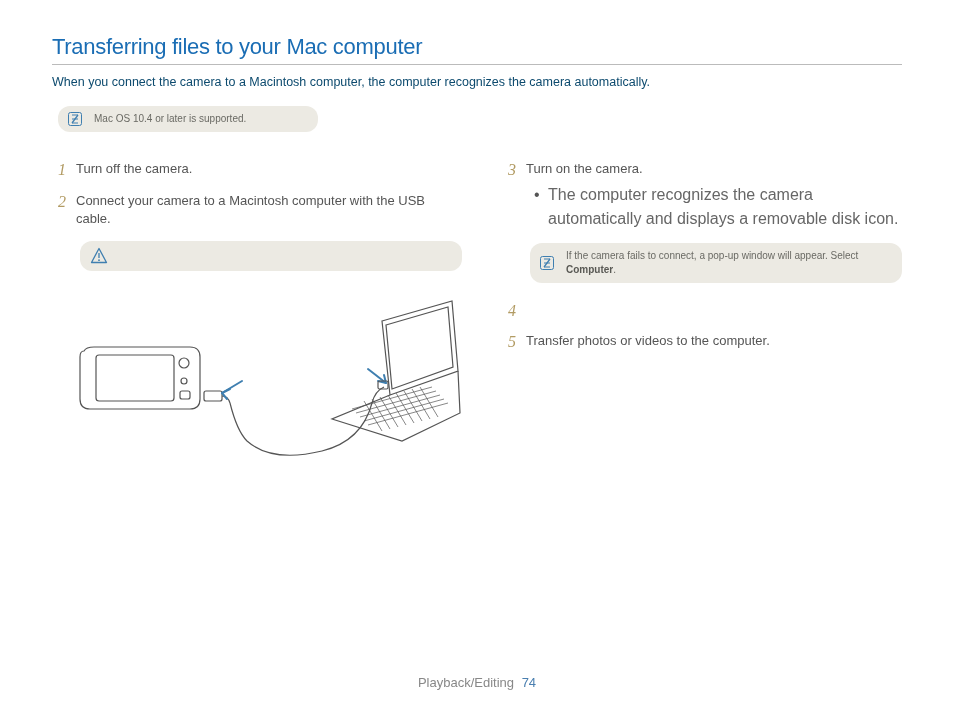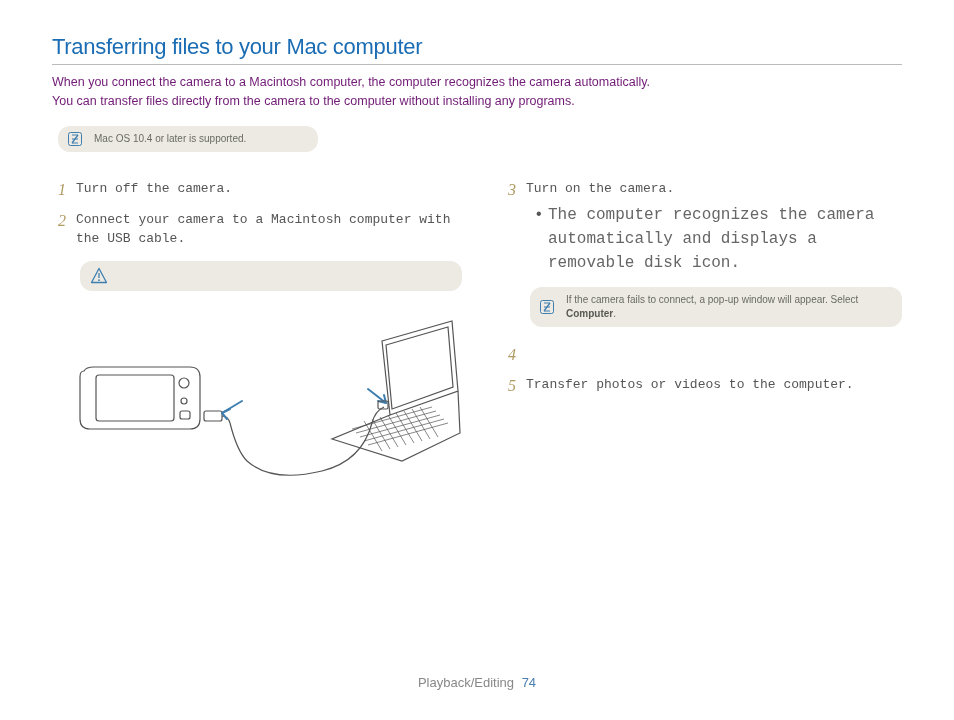--- a/index.html
+++ b/index.html
@@ -1,47 +1,46 @@
 <!DOCTYPE html>
 <html><head>
 <meta charset="utf-8">
 <style>
   * { box-sizing: border-box; margin: 0; padding: 0; }
   body { width: 954px; height: 720px; background: #fff; font-family: "Helvetica Neue", Arial, sans-serif; color: #444; padding: 34px 52px 0 52px; position: relative; }
   h1 { font-size: 22px; font-weight: 400; color: #1a6db4; letter-spacing: -0.3px; margin-bottom: 4px; font-family: "Helvetica Neue", Arial, sans-serif; font-stretch: condensed; }
   .rule { height: 1px; background: #bbb; margin-bottom: 8px; }
-  .intro p { font-size: 12.5px; color: #701a75; line-height: 1.55; font-weight: 300; }
+  .intro p { font-size: 12.5px; color: #0c4a6e; line-height: 1.55; font-weight: 300; }
   .note-box { background: #eceae3; border-radius: 12px; padding: 6px 12px 6px 10px; display: flex; align-items: center; gap: 12px; }
   .note-box.small { width: 260px; margin: 14px 0 28px 6px; }
   .note-box.wide { margin: 8px 0 0 28px; }
   .note-text { font-size: 10px; color: #6a6a64; line-height: 1.4; font-weight: 300; }
   .note-text b { color: #595954; font-weight: 600; }
   .icon-note { width: 14px; height: 14px; flex: none; }
   .icon-warn { width: 18px; height: 18px; flex: none; }
   .cols { display: flex; gap: 40px; }
   .col { flex: 1; }
   .step { display: flex; gap: 10px; align-items: flex-start; margin-bottom: 12px; }
   .num { font-size: 16px; color: #b29b63; font-weight: 300; font-style: italic; width: 14px; text-align: right; flex: none; line-height: 1.2; font-family: Georgia, serif; }
-  .step-body { font-size: 13px; color: #555; line-height: 1.45; font-weight: 300; font-family: Liberation Mono, monospace; }
+  .step-body { font-size: 13px; color: #555; line-height: 1.45; font-weight: 300; }
   ul.bullet { list-style: none; padding-left: 12px; margin-top: 4px; }
   ul.bullet li { position: relative; font-size: 16px; color: #666; line-height: 1.5; font-weight: 300; padding-left: 10px; }
   ul.bullet li::before { content: "•"; position: absolute; left: -4px; top: 0; color: #555; }
   .illus { margin: 20px 0 0 20px; }
   .footer { position: absolute; bottom: 30px; left: 0; right: 0; text-align: center; font-size: 13px; color: #888; font-weight: 300; }
   .footer .pg { color: #4a7fb0; margin-left: 4px; }
 </style>
 </head>
 <body>
 
 <h1>Transferring files to your Mac computer</h1>
 <div class="rule"></div>
 
 <div class="intro">
   <p>When you connect the camera to a Macintosh computer, the computer recognizes the camera automatically.</p>
-  <p>You can transfer files directly from the camera to the computer without installing any programs.</p>
 </div>
 
 <div class="note-box small">
   <svg class="icon-note" viewBox="0 0 14 14">
       <rect x="0.5" y="0.5" width="13" height="13" rx="2" fill="none" stroke="#3f7fb0" stroke-width="1"></rect>
       <path d="M4 3 L10 3 M4 7 L10 7 M4 11 L10 11" stroke="#3f7fb0" stroke-width="1"></path>
       <path d="M10 3 L4 11" stroke="#3f7fb0" stroke-width="1.3"></path>
     </svg>
   <span class="note-text">Mac OS 10.4 or later is supported.</span>
 </div>

